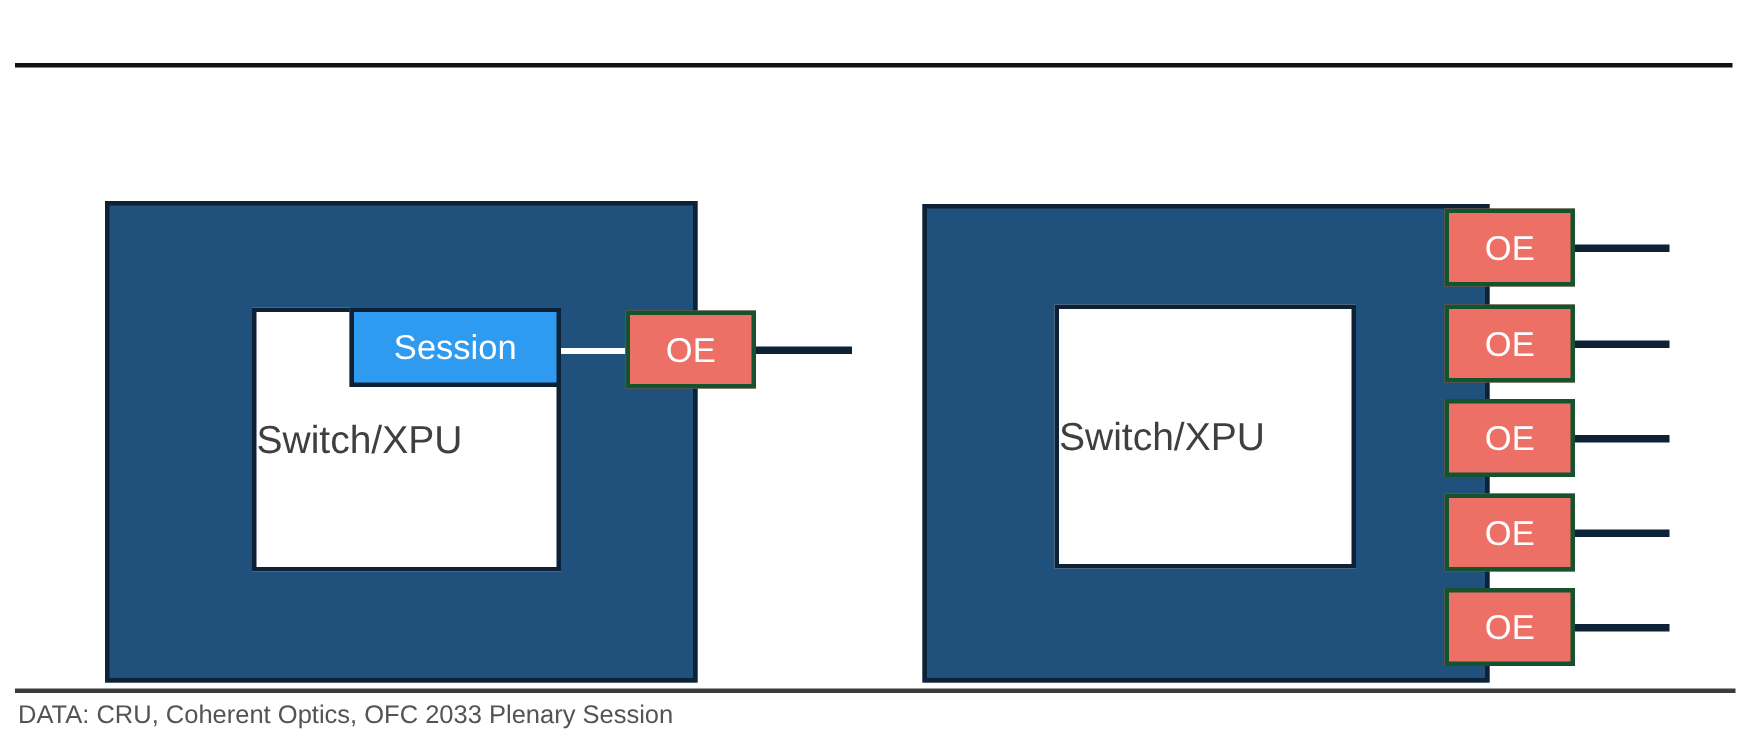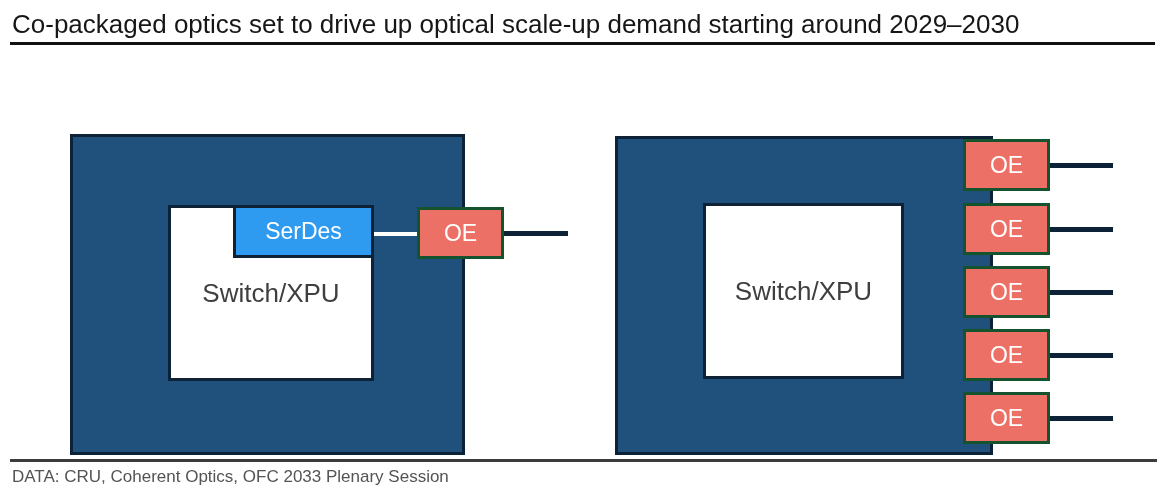--- a/index.html
+++ b/index.html
@@ -42,21 +42,21 @@
   .package {
     background: #20507C;
     border: 3px solid #0D2137;
   }
   .pkg-fan { left: 70px;  top: 134px; width: 395px; height: 321px; }
   .pkg-saw { left: 615px; top: 136px; width: 378px; height: 319px; }
 
   .die {
     background: #ffffff;
     border: 3px solid #0D2137;
-    display: flex; align-items: center; justify-content: center;
+    display: flex; align-items: center; justify-content: flex-start;
     font-size: 26px; color: #3f3f3f;
     z-index: 2;
   }
   .die-fan { left: 168px; top: 205px; width: 206px; height: 176px; }
   .die-saw { left: 703px; top: 203px; width: 201px; height: 176px; }
 
   .serdes {
     left: 233px; top: 205px; width: 141px; height: 53px;
     background: #2E9BF0;
     border: 3px solid #0D2137;
@@ -100,32 +100,31 @@
   .footer-text {
     left: 12px; top: 467px; width: 1140px;
     font-size: 17px; color: #545454; white-space: nowrap;
   }
 </style>
 </head>
 <body>
 
 <div class="slide">
 
-  <div class="abs slide-title">Co-packaged optics set to drive up optical scale-up demand starting around 2029–2030</div>
   <div class="abs title-rule"></div>
 
 
   <div class="abs package pkg-fan"></div>
 
   <div class="abs die die-fan">
     <span>Switch/XPU</span>
   </div>
 
   <div class="abs serdes">
-    <span>SerDes</span>
+    <span>Session</span>
   </div>
 
   <div class="abs wire-electrical"></div>
 
   <div class="abs oe oe-fan">
     <span>OE</span>
   </div>
 
   <div class="abs wire-optical wire-fan"></div>
 

